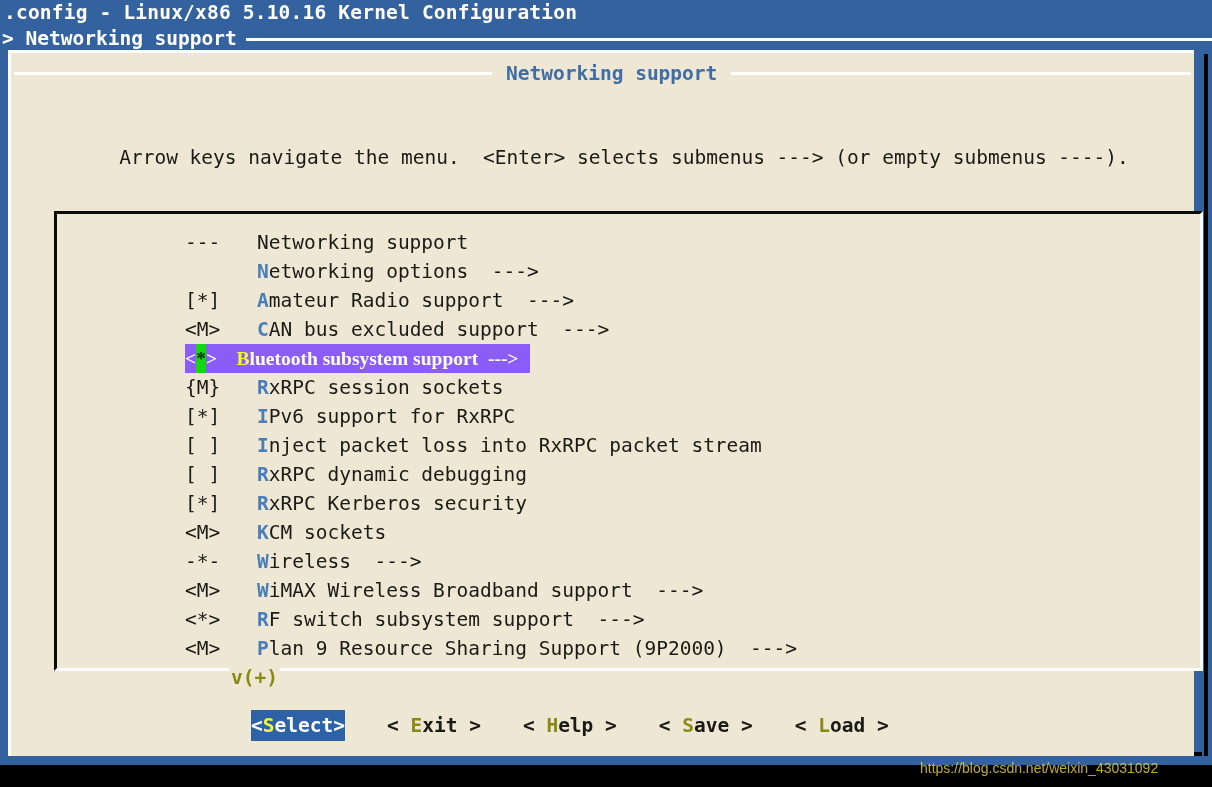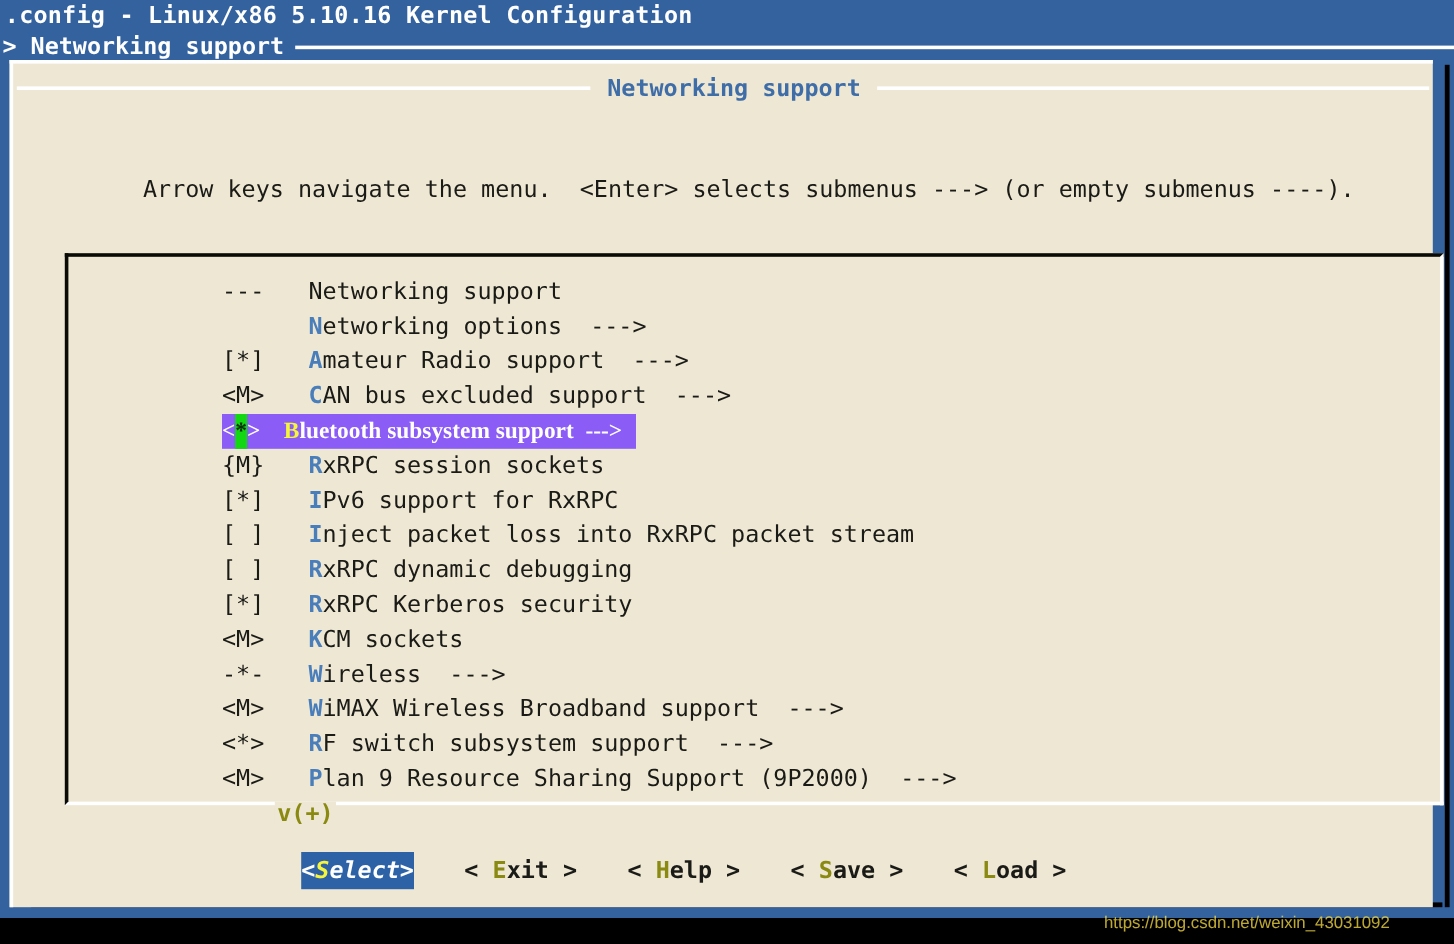--- a/index.html
+++ b/index.html
@@ -258,21 +258,20 @@
     font-weight: bold;
     color: #1A1A16;
     margin-right: 42px;
     padding: 1px 0px;
     letter-spacing: 0px;
   }
   .btn .bhot { color: #8A8A12; font-weight: bold; }
   .btn.active {
     background: #2E62A6;
     color: #FFFFFF;
-    font-style: italic;
   }
   .btn.active .bhot { color: #F5F53C; }
 
   
   .watermark {
     position: absolute;
     left: 920px;
     top: 760px;
     color: #fde047;
     opacity: 0.75;

